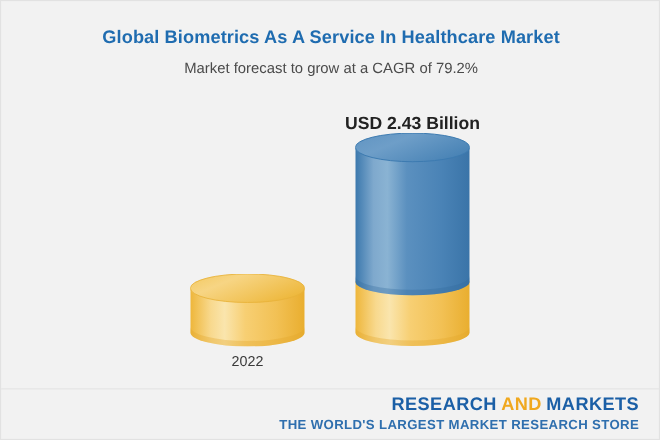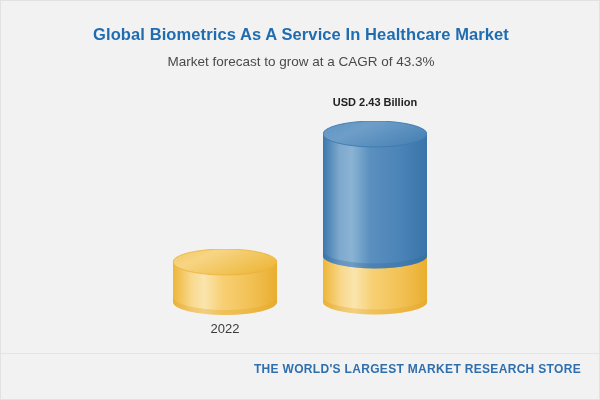--- a/index.html
+++ b/index.html
@@ -51,24 +51,25 @@
     width: 600px;
     height: 352px;
   }
 
   .cyl-group { position: absolute; }
 
   .value-label {
     position: absolute;
     width: 220px;
     text-align: center;
-    font-size: 11px;
+    font-size: 16px;
     font-weight: bold;
     color: #222222;
     white-space: nowrap;
+    margin-top: 8px;
   }
 
   .cat-label {
     position: absolute;
     width: 200px;
     text-align: center;
     font-size: 13px;
     color: #3a3a3a;
   }
 
@@ -111,21 +112,21 @@
     margin-top: 2px;
     white-space: nowrap;
   }
 </style>
 </head>
 <body>
 
 <div id="page">
 
   <div id="chart-title">Global Biometrics As A Service In Healthcare Market</div>
-  <div id="chart-subtitle">Market forecast to grow at a CAGR of 43.3%</div>
+  <div id="chart-subtitle">Market forecast to grow at a CAGR of 79.2%</div>
 
   <div id="plot">
 
 
     <div class="cyl-group" style="left:172px; top:248px; width:104px; height:66px;">
       <svg width="104" height="66" viewBox="0 0 104 66">
         <defs>
           <linearGradient id="yelBody" x1="0" y1="0" x2="1" y2="0">
             <stop offset="0%" stop-color="#eeb63a"></stop>
             <stop offset="18%" stop-color="#f8d98e"></stop>
@@ -192,16 +193,17 @@
       </svg>
     </div>
 
 
   </div>
 
   <div id="footer-divider"></div>
 
 
   <div id="logo">
+    <div id="logo-main"><span class="logo-blue">RESEARCH</span><span class="logo-gold" style="margin:0 4px;">AND</span><span class="logo-blue">MARKETS</span></div>
     <div id="logo-tagline">THE WORLD'S LARGEST MARKET RESEARCH STORE</div>
   </div>
 
 </div>
 
 </body></html>

